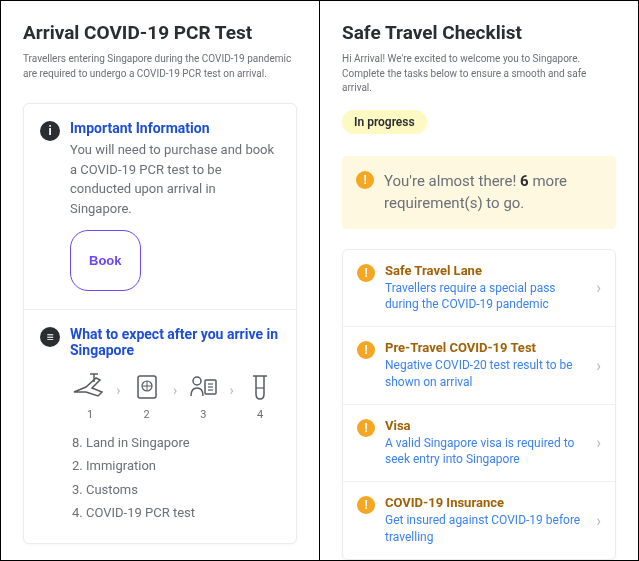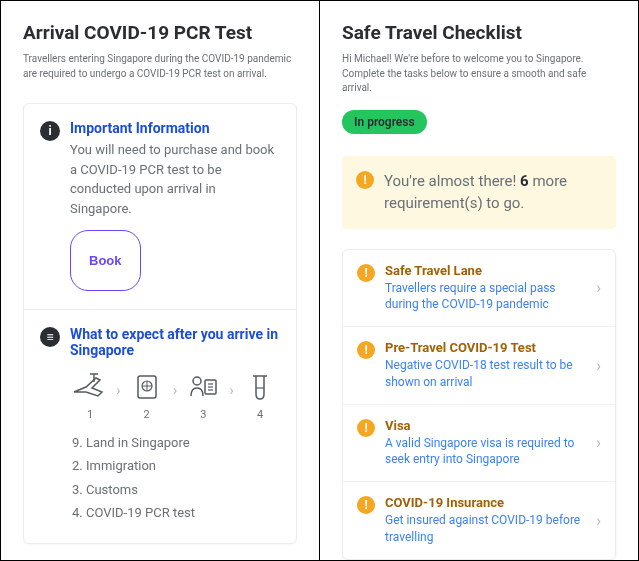--- a/index.html
+++ b/index.html
@@ -124,21 +124,21 @@
     margin-top: 10px;
     font-size: 13px;
     color: #6b7076;
     line-height: 1.8;
     padding-left: 2px;
   }
   .steps-list li { list-style: none; }
   
   .status-pill {
     display: inline-block;
-    background: #22c55e;
+    background: #fef9c3;
     color: #2a2e33;
     font-size: 12px;
     font-weight: 600;
     padding: 5px 12px;
     border-radius: 14px;
     margin-bottom: 22px;
   }
   .alert-bar {
     background: #fff8e1;
     border-radius: 4px;
@@ -260,35 +260,35 @@
                 <svg class="step-icon" viewBox="0 0 36 30">
                   <path d="M14 4 L14 22 Q14 27 18 27 Q22 27 22 22 L22 4" fill="none" stroke="#565b61" stroke-width="1.5"></path>
                   <line x1="11" y1="4" x2="25" y2="4" stroke="#565b61" stroke-width="1.5"></line>
                   <line x1="14" y1="16" x2="22" y2="16" stroke="#565b61" stroke-width="1.2"></line>
                 </svg>
                 <span class="step-num">4</span>
               </div>
             </div>
 
             <ol class="steps-list">
-              <li>9. Land in Singapore</li>
+              <li>8. Land in Singapore</li>
               <li>2. Immigration</li>
               <li>3. Customs</li>
               <li>4. COVID-19 PCR test</li>
             </ol>
           </div>
         </div>
       </div>
 
     </div>
   </div>
 
   <div class="panel">
     <h2 class="title">Safe Travel Checklist</h2>
-    <p class="subtitle">Hi Michael! We're before to welcome you to Singapore. Complete the tasks below to ensure a smooth and safe arrival.</p>
+    <p class="subtitle">Hi Arrival! We're excited to welcome you to Singapore. Complete the tasks below to ensure a smooth and safe arrival.</p>
 
     <span class="status-pill">In progress</span>
 
     <div class="alert-bar">
       <div class="excl-icon">!</div>
       <div class="alert-text">
         <span>You're almost there! </span><b>6</b><span> more requirement(s) to go.</span>
       </div>
     </div>
 
@@ -300,21 +300,21 @@
           <div class="item-title">Safe Travel Lane</div>
           <div class="item-desc">Travellers require a special pass during the COVID-19 pandemic</div>
         </div>
         <div class="chevron">›</div>
       </div>
 
       <div class="checklist-item">
         <div class="excl-icon">!</div>
         <div class="item-body">
           <div class="item-title">Pre-Travel COVID-19 Test</div>
-          <div class="item-desc">Negative COVID-18 test result to be shown on arrival</div>
+          <div class="item-desc">Negative COVID-20 test result to be shown on arrival</div>
         </div>
         <div class="chevron">›</div>
       </div>
 
       <div class="checklist-item">
         <div class="excl-icon">!</div>
         <div class="item-body">
           <div class="item-title">Visa</div>
           <div class="item-desc">A valid Singapore visa is required to seek entry into Singapore</div>
         </div>

